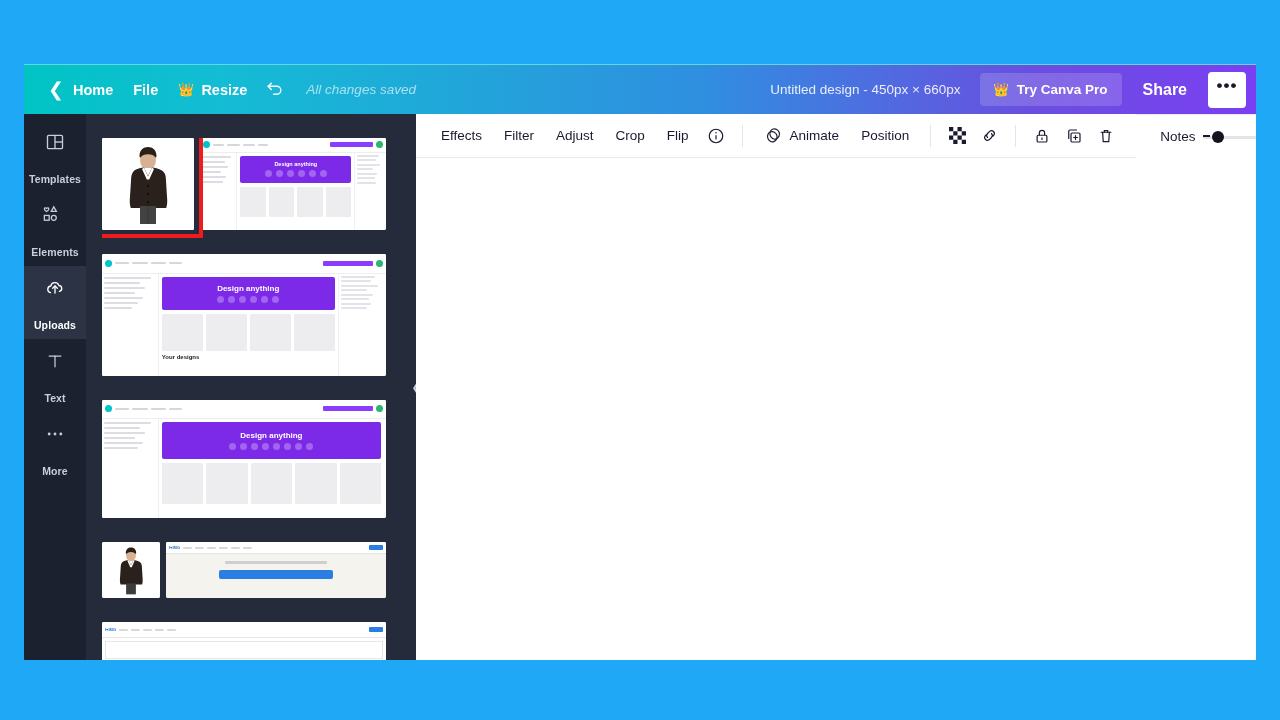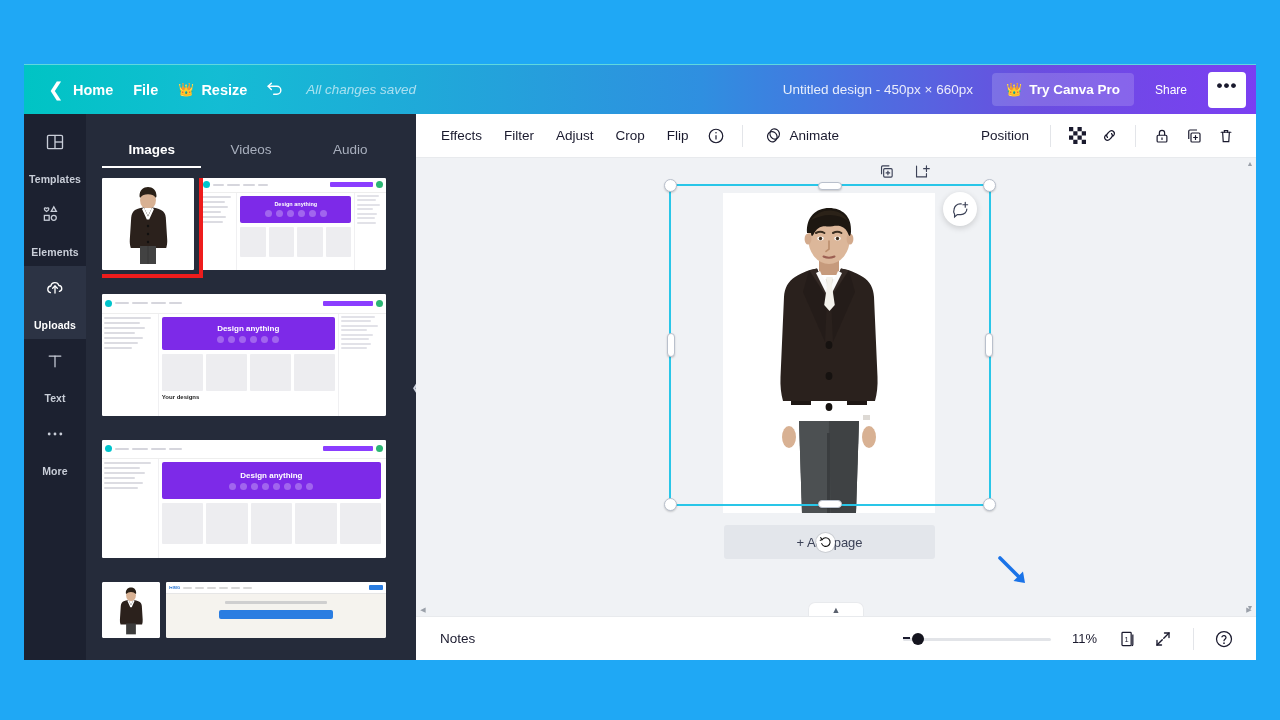--- a/index.html
+++ b/index.html
@@ -51,21 +51,21 @@
   }
   .btn-ghost {
     background: rgba(255,255,255,.16); color: #fff;
     font-size: 13.5px; font-weight: bold;
     border: none; border-radius: 4px; padding: 9px 14px;
     display: flex; align-items: center; gap: 7px; white-space: nowrap;
     cursor: pointer;
   }
   .btn-plain {
     background: transparent; color: #fff;
-    font-size: 12px; font-weight: normal;
+    font-size: 16px; font-weight: bold;
     border: none; border-radius: 4px; padding: 9px 12px; cursor: pointer;
   }
   .btn-white {
     background: #fff; color: #1a1a2e;
     font-size: 13.5px; font-weight: bold;
     border: none; border-radius: 4px; padding: 9px 16px;
     display: flex; align-items: center; gap: 8px; cursor: pointer;
   }
   .btn-white-sq {
     background: #fff; color: #1a1a2e;
@@ -160,21 +160,21 @@
   
   #panel-collapse {
     position: absolute; right: -8px; top: 50%; transform: translateY(-50%);
     width: 16px; height: 54px; background: #252b3a;
     border-radius: 0 7px 7px 0;
     display: flex; align-items: center; justify-content: center;
     color: #cfd4de; font-size: 11px; cursor: pointer; z-index: 9;
   }
 
   
-  #editor { flex: 1; display: flex; flex-direction: column; min-width: 0; background: #fff; }
+  #editor { flex: 1; display: flex; flex-direction: row; min-width: 0; background: #fff; }
   #edtoolbar {
     height: 44px; flex: 0 0 44px; background: #fff;
     border-bottom: 1px solid #e8eaed;
     display: flex; align-items: center; padding: 0 14px;
     position: relative;
   }
   .ed-btn {
     font-size: 13.5px; color: #1a1a2e; padding: 7px 11px;
     border-radius: 4px; cursor: pointer; white-space: nowrap;
     display: flex; align-items: center; gap: 7px;
@@ -374,25 +374,20 @@
               <circle cx="12" cy="4" r="1.7"></circle>
               <circle cx="19" cy="4" r="1.7"></circle>
           </svg>
         </div>
         <div class="rail-label">More</div>
       </div>
     </div>
 
     <div id="panel">
 
-      <div id="panel-tabs">
-        <div class="ptab active">Images</div>
-        <div class="ptab">Videos</div>
-        <div class="ptab">Audio</div>
-      </div>
 
       <div id="thumbs">
 
         <div id="thumb-highlight"></div>
 
         <div class="trow">
           <div class="thumb" style="width:92px;height:92px;">
             <div class="person-thumb">
               <svg viewBox="0 0 92 92" width="92" height="92">
                 <rect width="92" height="92" fill="#fff"></rect>

